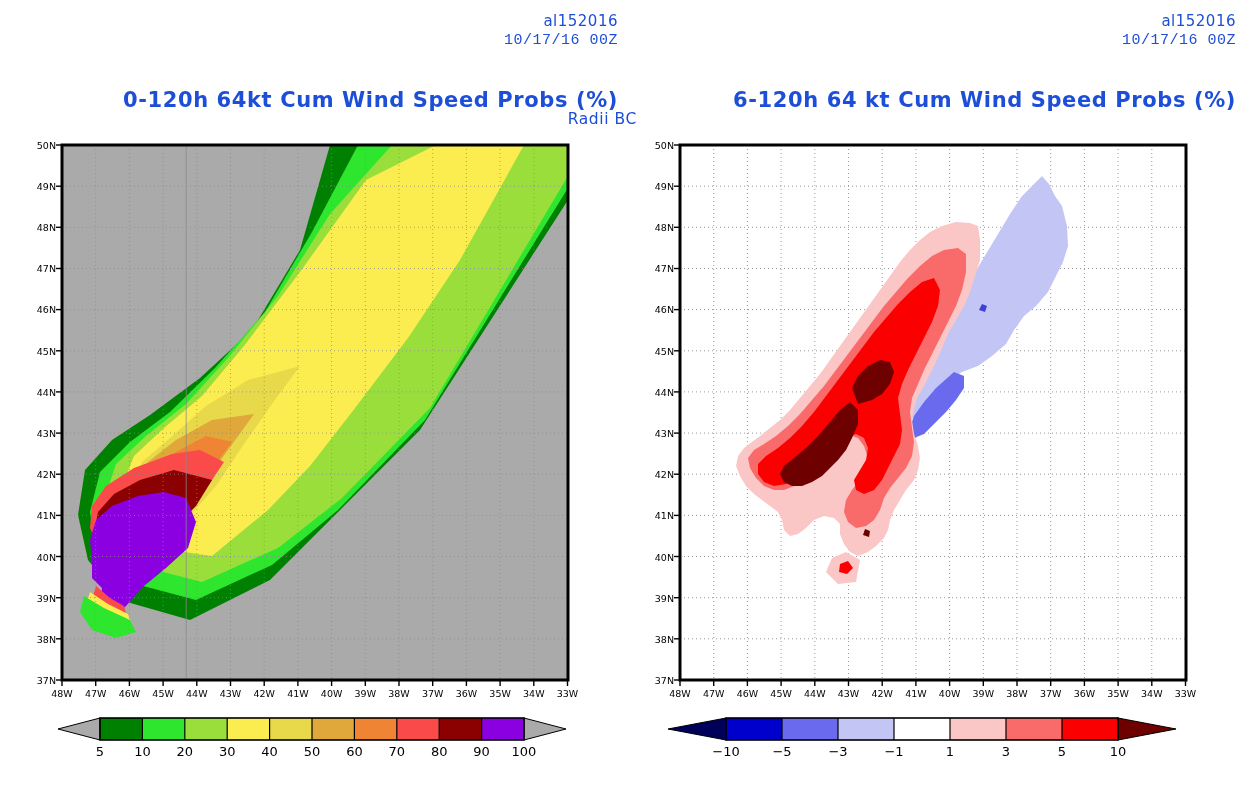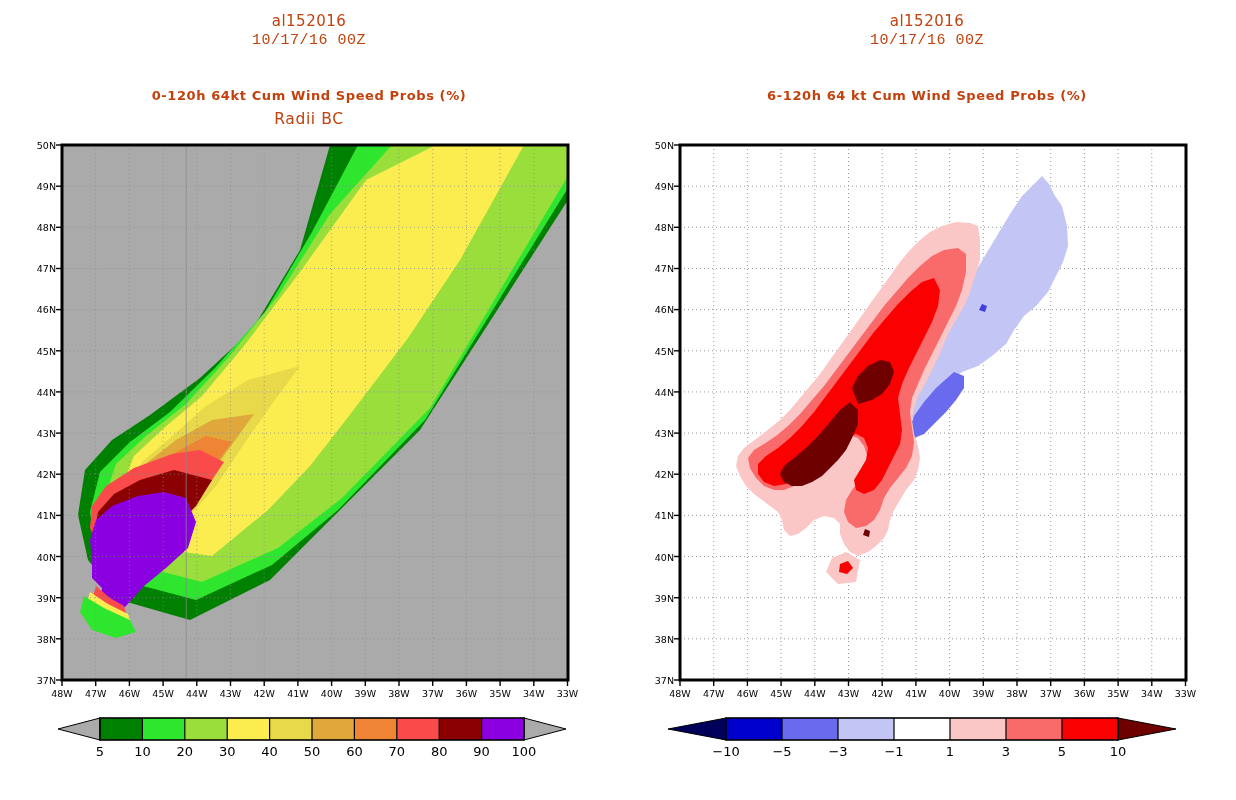--- a/index.html
+++ b/index.html
@@ -20,27 +20,27 @@
     width: 618px;
     height: 800px;
   }
   #panel-left  { left: 0; }
   #panel-right { left: 618px; }
 
   .titleblock {
     position: absolute;
     left: 0;
     width: 618px;
-    text-align: center;
-    color: #c2410c;
+    text-align: right;
+    color: #1d4ed8;
   }
   .t-id     { top: 12px;  font-size: 15px; letter-spacing: 0.5px; }
   .t-date   { top: 32px;  font-size: 15px; letter-spacing: 0.5px; font-family: Liberation Mono, monospace; }
-  .t-main   { top: 88px;  font-size: 13px; font-weight: bold; letter-spacing: 0.6px; }
-  .t-sub    { top: 110px; font-size: 15.5px; letter-spacing: 0.6px; }
+  .t-main   { top: 88px;  font-size: 21px; font-weight: bold; letter-spacing: 0.6px; }
+  .t-sub    { top: 110px; font-size: 15.5px; letter-spacing: 0.6px; margin-left: 19px; }
 
   .plotsvg {
     position: absolute;
     left: 0;
     top: 0;
   }
   .axlabel {
     font-family: "DejaVu Sans", sans-serif;
     font-size: 9.5px;
     fill: #000;

